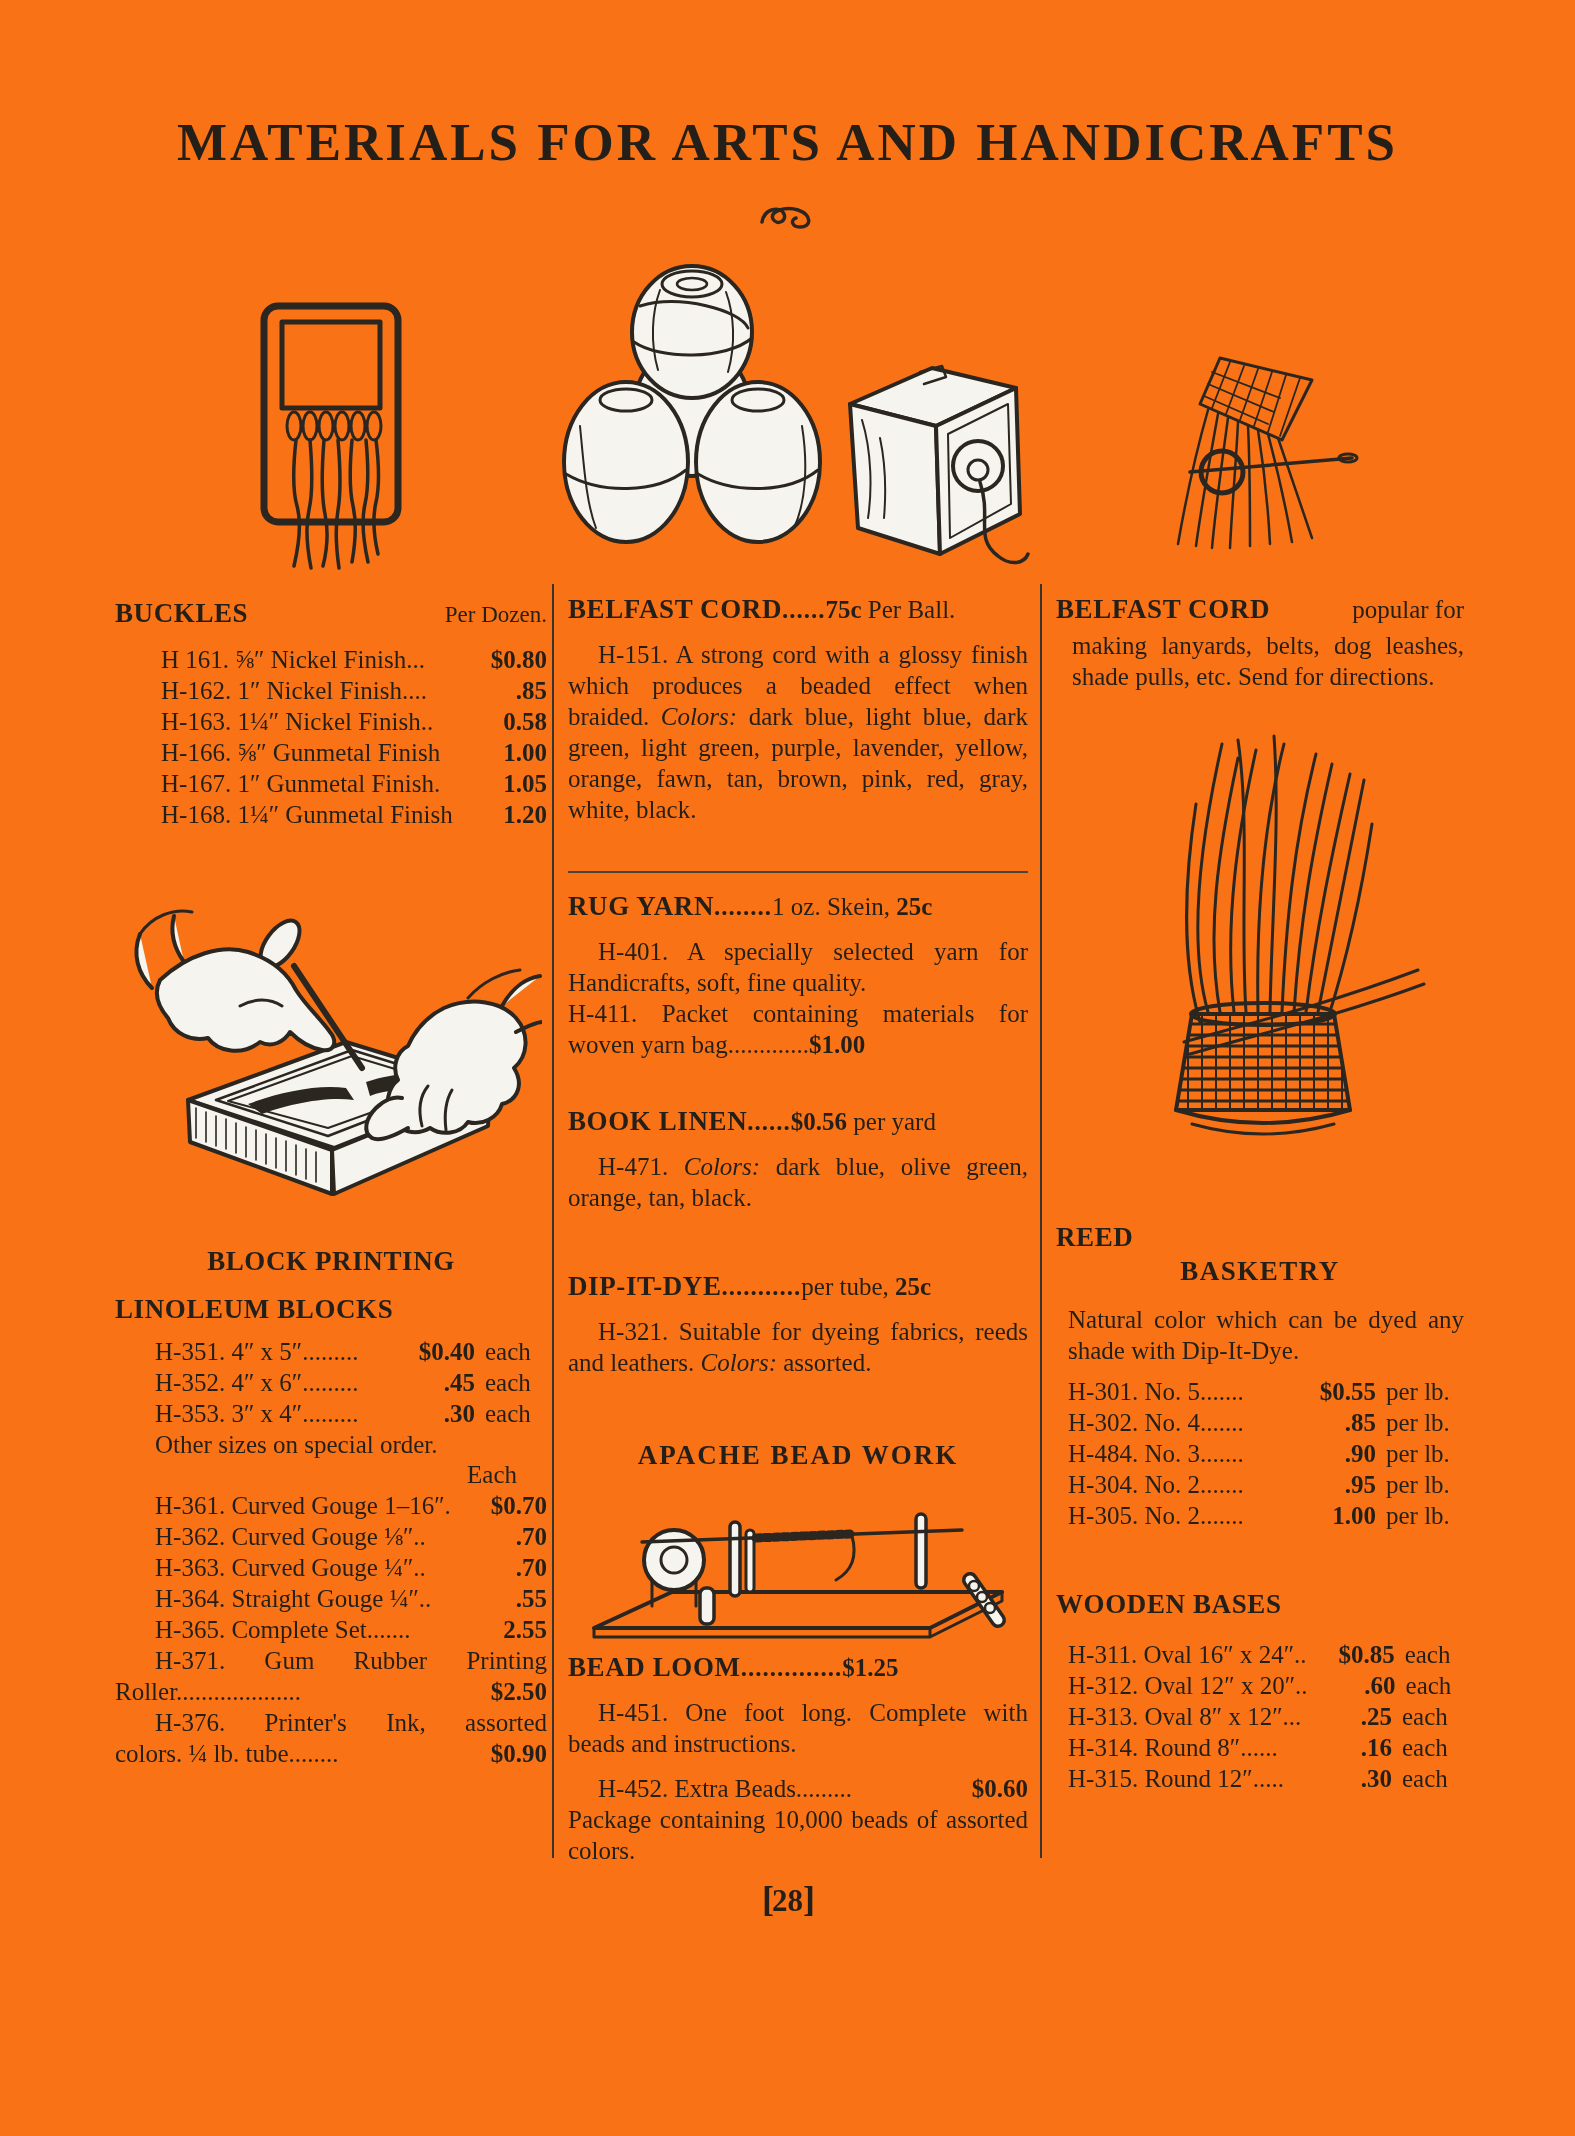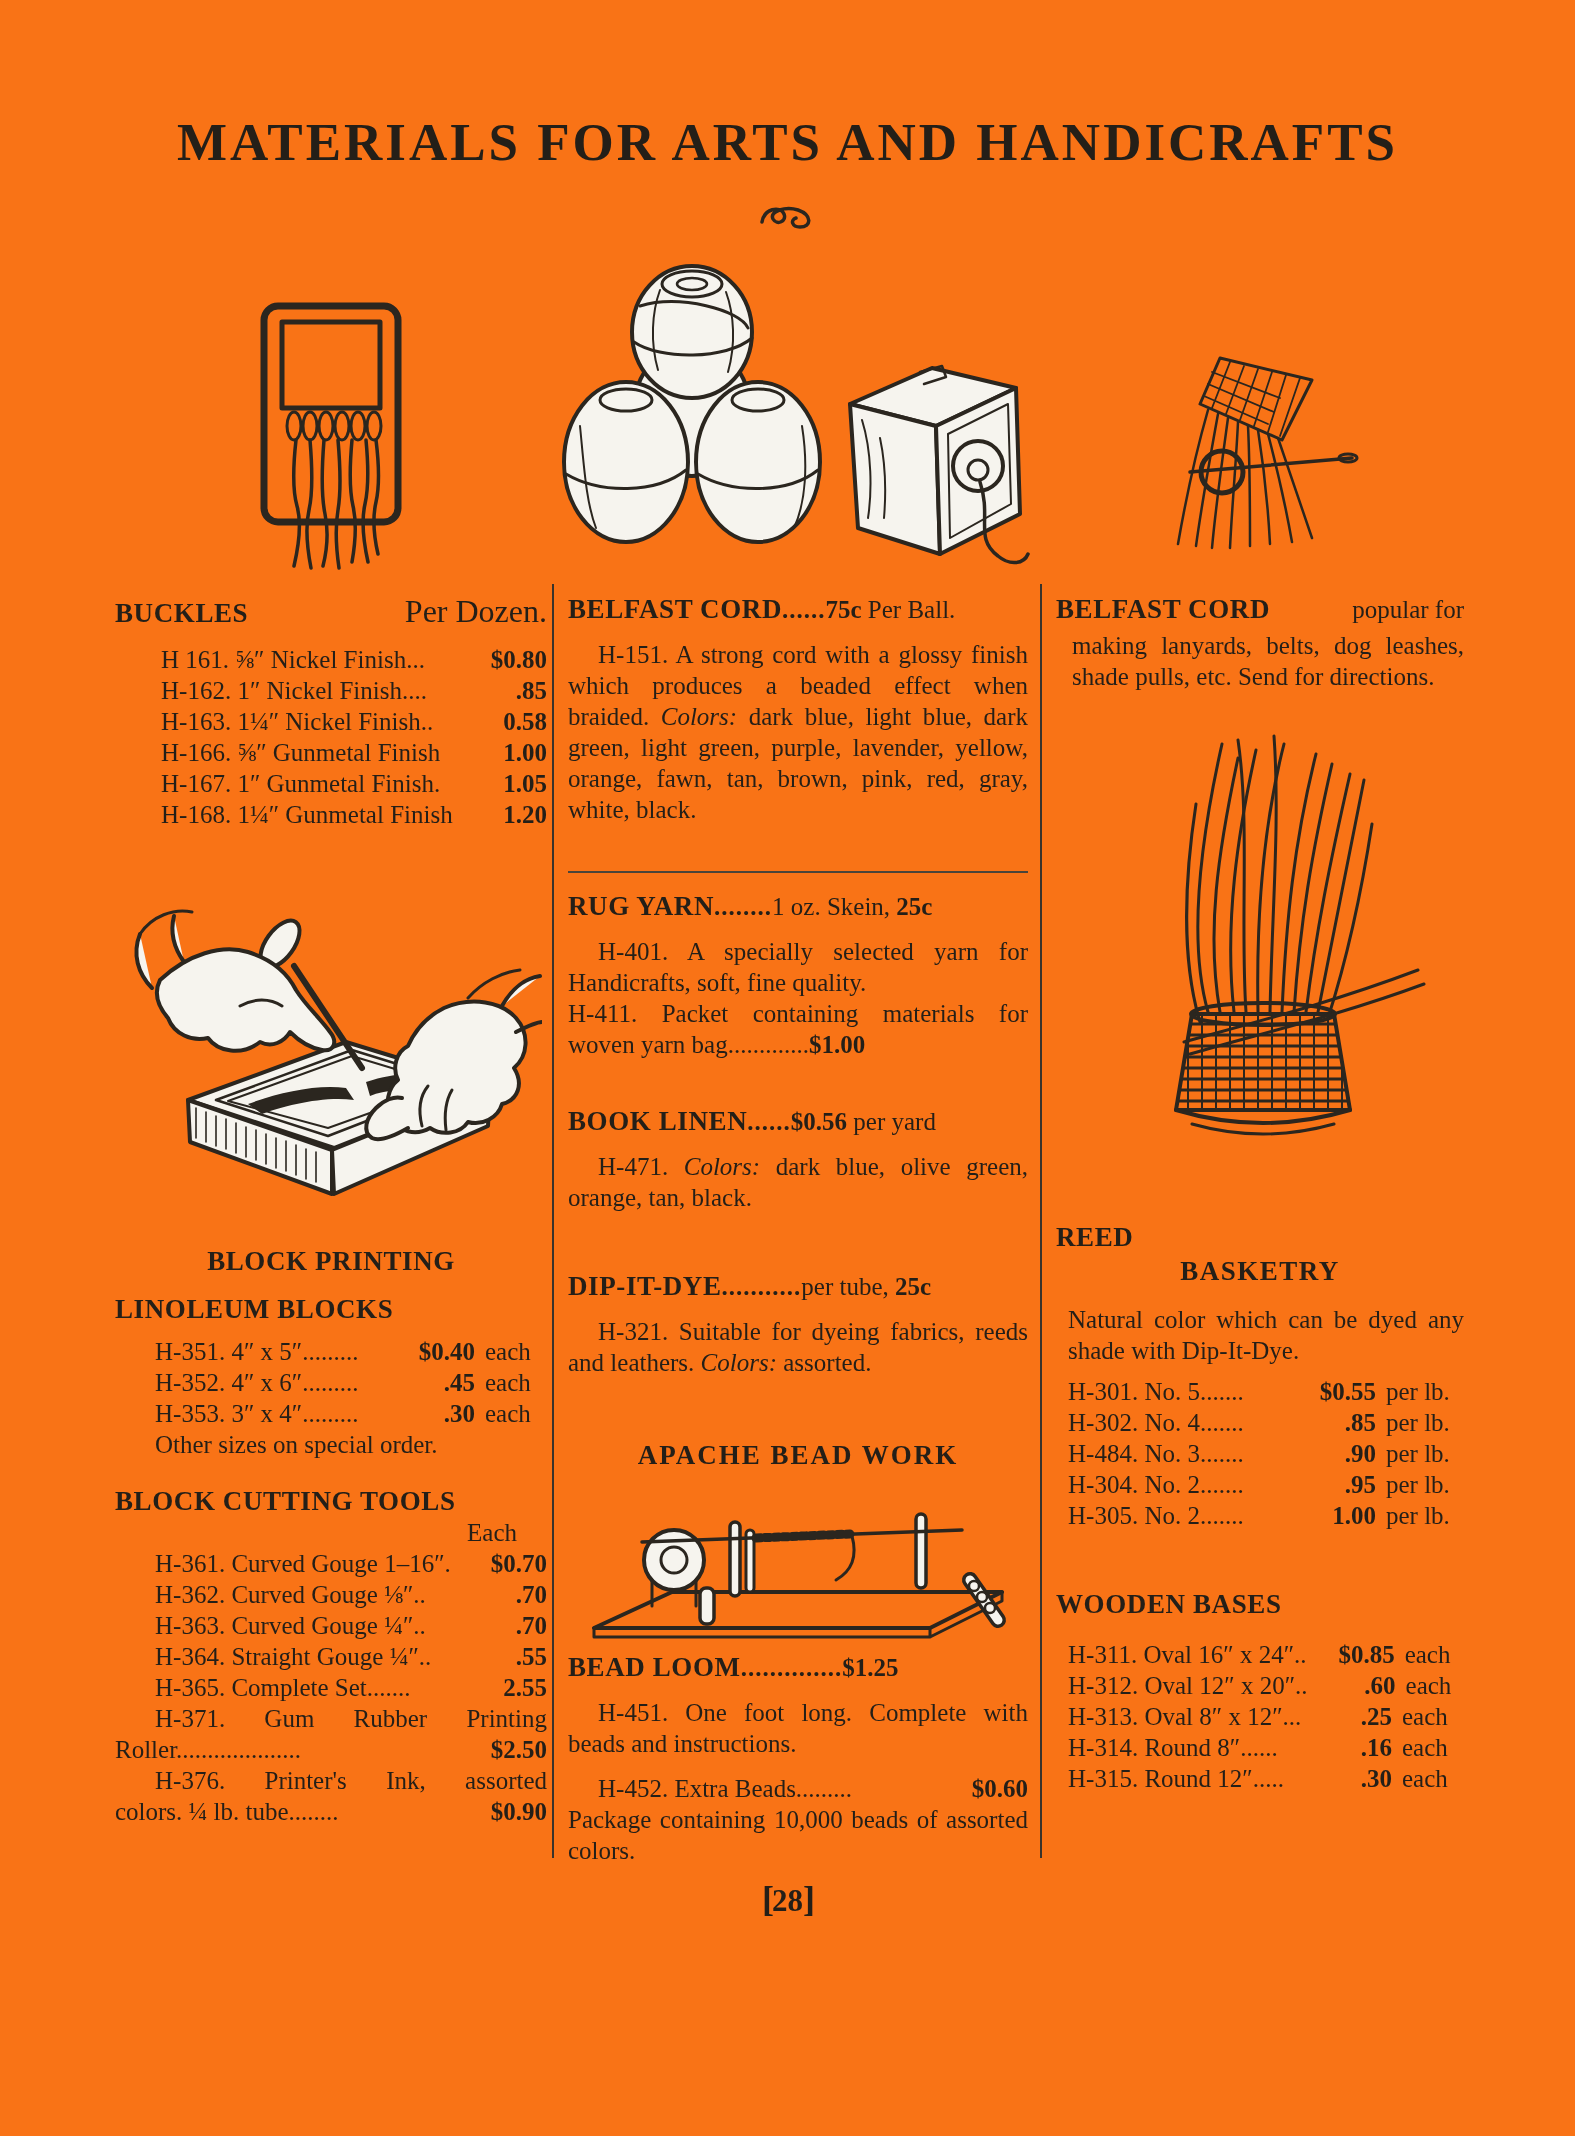--- a/index.html
+++ b/index.html
@@ -31,21 +31,21 @@
   .lead-head .hname{font-size:27px;font-weight:bold;letter-spacing:.6px;}
   .lead-head .leaders{font-weight:bold;letter-spacing:1px;}
   .body{margin:0;text-align:justify;}
   .indent{text-indent:30px;}
   .ital{font-style:italic;}
   .jlast{text-align:justify;text-align-last:justify;}
   
   .buckles-list{margin-top:14px;padding-left:46px;}
   .buckles-list .price{min-width:84px;text-align:right;}
   .heading-row{display:flex;align-items:baseline;}
-  .per-dozen{font-size:32px;}
+  .per-dozen{font-size:23px;}
   .lino-list,.tools-list{margin-top:10px;padding-left:40px;}
   .lino-list .price{min-width:92px;text-align:right;}
   .lino-list .unit{width:62px;margin-left:10px;}
   .tools-list .price{min-width:92px;text-align:right;}
   .note-line{padding-left:40px;}
   .each-label{text-align:right;padding-right:30px;line-height:30px;}
   
   .mid-divider{border:none;border-top:2px solid #4a443a;margin:46px 0 0 0;}
   
   .rt-body{padding-left:16px;}
@@ -271,21 +271,20 @@
         </div>
       <div class="row">
           <span>H-353. 3″ x 4″.........</span>
           <span class="fill"></span>
           <span class="price">.30</span>
           <span class="unit">each</span>
         </div>
     </div>
     <div class="note-line">Other sizes on special order.</div>
 
-    <div class="h1" style="margin-top:24px;">BLOCK CUTTING TOOLS</div>
     <div class="each-label">Each</div>
     <div class="tools-list" style="margin-top:0;">
       <div class="row">
           <span>H-361. Curved Gouge 1–16″.</span>
           <span class="fill"></span>
           <span class="price">$0.70</span>
         </div>
       <div class="row">
           <span>H-362. Curved Gouge ⅛″..</span>
           <span class="fill"></span>

